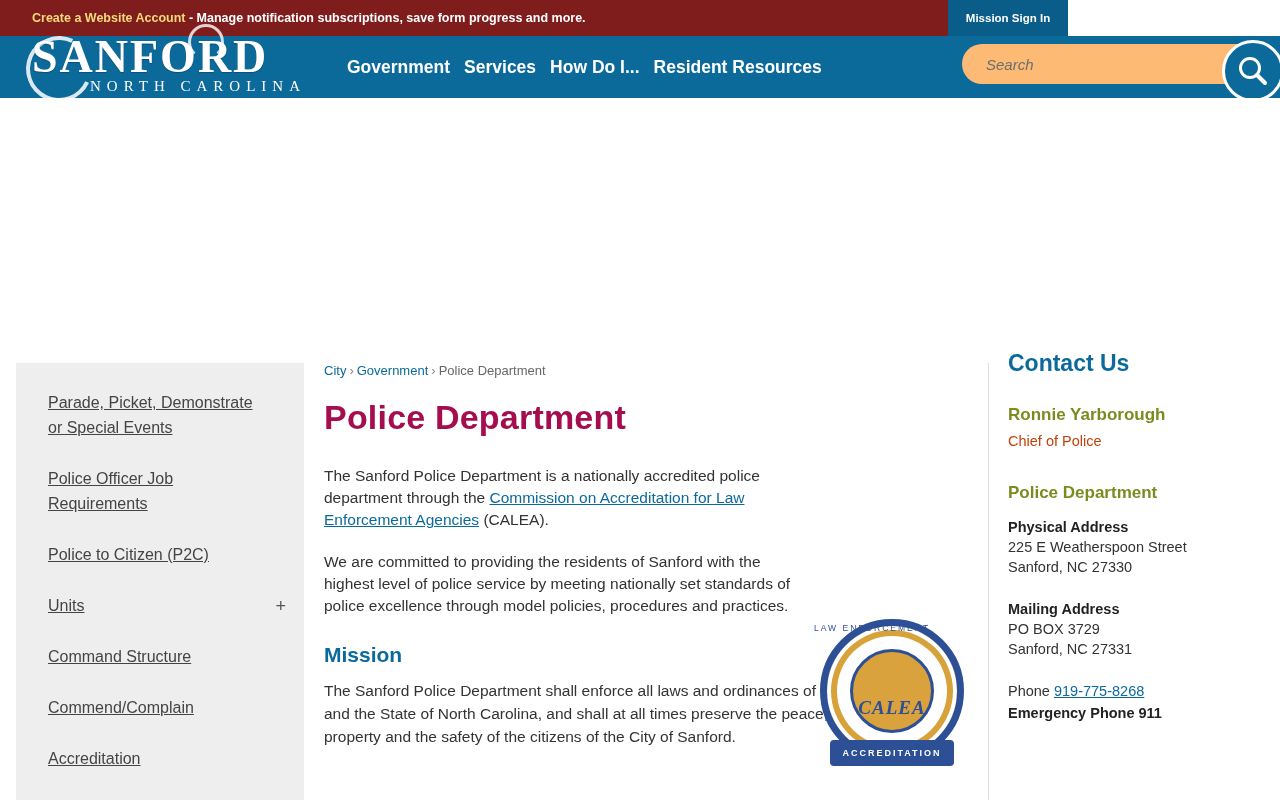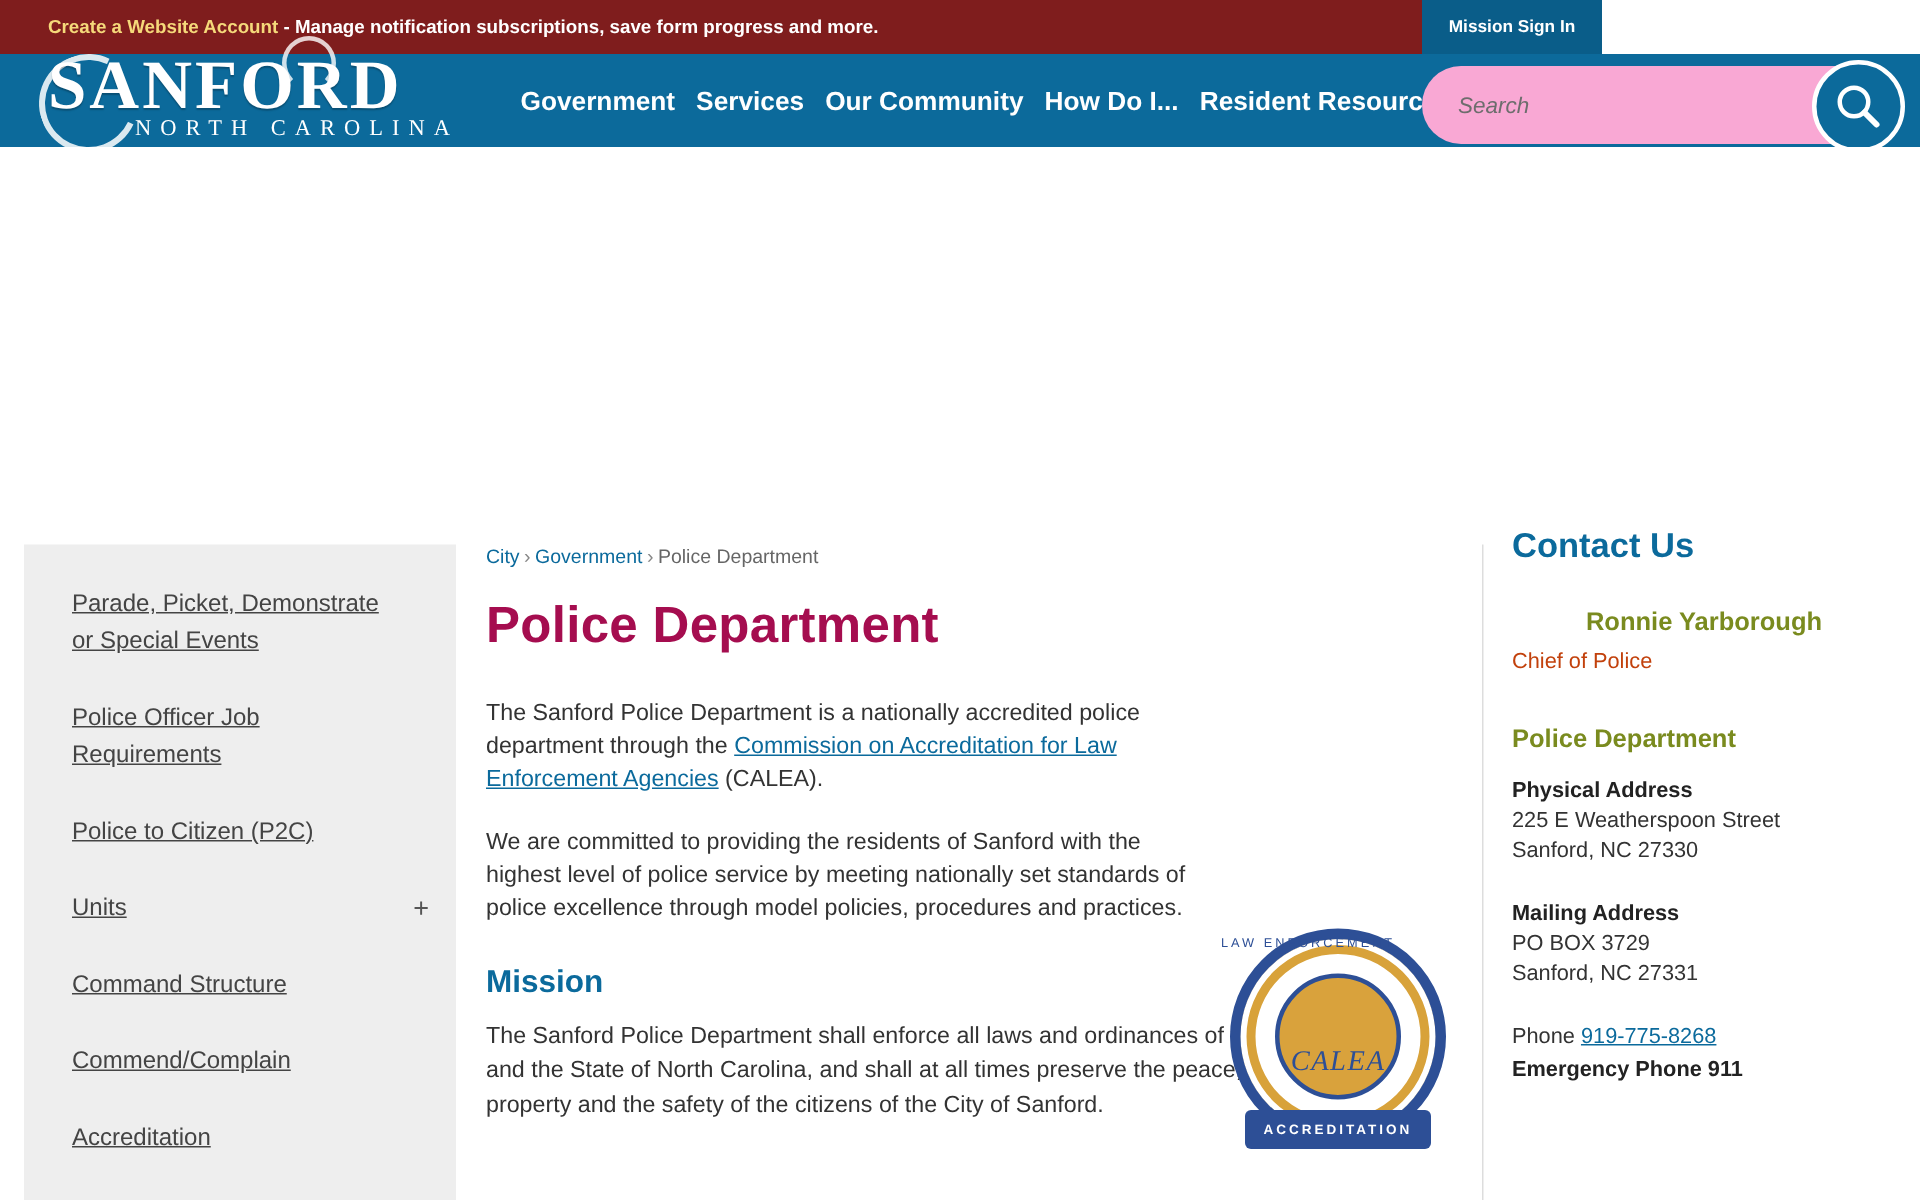--- a/index.html
+++ b/index.html
@@ -100,23 +100,23 @@
     font-size: 17.5px;
     font-weight: bold;
     padding: 0 7px;
     white-space: nowrap;
     cursor: pointer;
     line-height: 62px;
   }
 
   .search-wrap {
     position: absolute;
-    right: 22px; top: 8px;
-    width: 310px; height: 52px;
-    background: #f9a8d4;
+    right: 8px; top: 8px;
+    width: 310px; height: 40px;
+    background: #fdba74;
     border-radius: 26px;
     display: flex; align-items: center;
   }
   .search-input {
     border: 0; outline: 0;
     background: transparent;
     margin-left: 22px;
     width: 220px;
     font-size: 15px;
     color: #555;
@@ -227,21 +227,21 @@
     border: 3px solid #2d4f96;
   }
   .seal-word {
     position: absolute;
     left: 0; top: 88px;
     width: 156px;
     text-align: center;
     font-family: "Liberation Serif", serif;
     font-size: 19px;
     font-style: italic;
-    font-weight: normal;
+    font-weight: bold;
     color: #2d4f96;
     letter-spacing: 1px;
   }
   .seal-top {
     position: absolute; left: 0; top: 14px;
     width: 156px; text-align: left;
     font-size: 8.5px; font-weight: normal;
     color: #2d4f96; letter-spacing: 2px;
   }
   .seal-banner {
@@ -281,21 +281,20 @@
     font-size: 23px;
     font-weight: bold;
     color: #0b6a9c;
     margin: 0 0 28px 0;
   }
   .contact-name {
     font-size: 17px;
     font-weight: bold;
     color: #7a8b1f;
     margin: 0 0 8px 0;
-    text-align: center;
   }
   .contact-role {
     font-size: 14.5px;
     color: #c2410c;
     margin: 0 0 34px 0;
   }
   .contact-dept {
     font-size: 17px;
     font-weight: bold;
     color: #7a8b1f;
@@ -350,21 +349,20 @@
   <div class="logo">
     <div class="logo-swirl"></div>
     <div class="logo-swirl2"></div>
     <div class="logo-main">SANFORD</div>
     <div class="logo-sub">NORTH CAROLINA</div>
   </div>
 
   <div class="nav">
     <div class="nav-item">Government</div>
     <div class="nav-item">Services</div>
-    <div class="nav-item">Our Community</div>
     <div class="nav-item">How Do I...</div>
     <div class="nav-item">Resident Resources</div>
   </div>
 
   <div class="search-wrap">
     <input class="search-input" type="text" placeholder="Search" style="">
     <div class="search-btn">
       <svg width="34" height="34" viewBox="0 0 34 34">
         <circle cx="14" cy="14" r="9.5" fill="none" stroke="#ffffff" stroke-width="3"></circle>
         <line x1="21" y1="21" x2="29" y2="29" stroke="#ffffff" stroke-width="4" stroke-linecap="round"></line>

